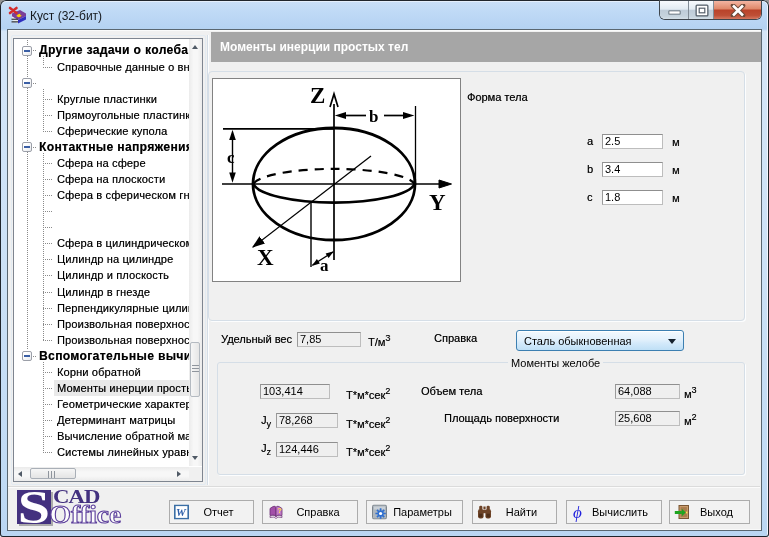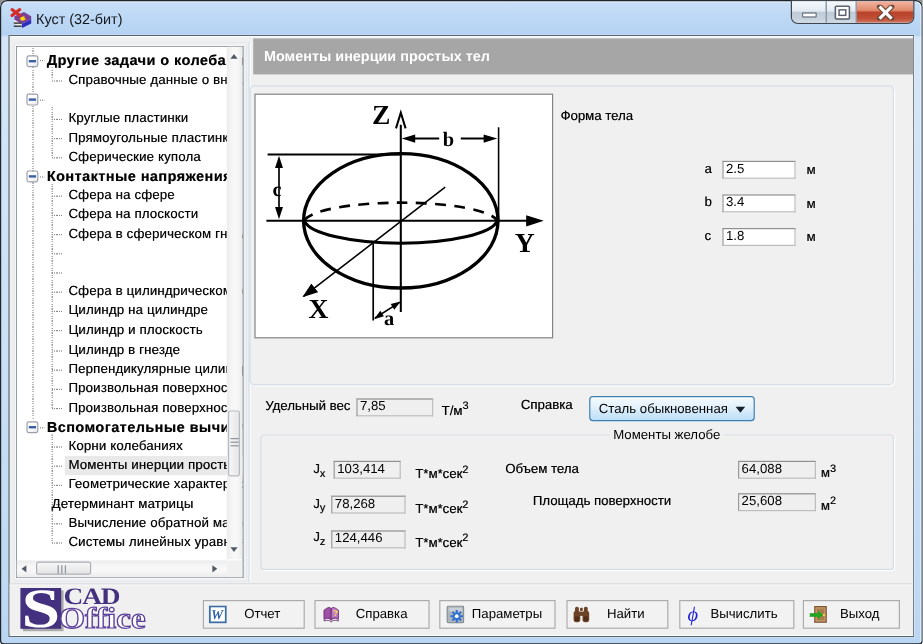--- a/index.html
+++ b/index.html
@@ -149,27 +149,27 @@
 <div class="hdot" style="left:43px;top:324px;width:10px"></div>
 <div class="trow" style="left:57px;top:316px">Произвольная поверхность</div>
 <div class="hdot" style="left:43px;top:340px;width:10px"></div>
 <div class="trow" style="left:57px;top:332px">Произвольная поверхность</div>
 <div class="exp" style="left:22px;top:351px">
         <div class="minus"></div>
       </div>
 <div class="hdot" style="left:33px;top:356px;width:4px"></div>
 <div class="trow root" style="left:39px;top:348px">Вспомогательные вычисления</div>
 <div class="hdot" style="left:43px;top:372px;width:10px"></div>
-<div class="trow" style="left:57px;top:364px">Корни колебаниях</div>
+<div class="trow" style="left:57px;top:364px">Корни обратной</div>
 <div class="hdot" style="left:43px;top:388px;width:10px"></div>
 <div class="trow sel" style="left:57px;top:380px">Моменты инерции простых тел</div>
 <div class="hdot" style="left:43px;top:404px;width:10px"></div>
 <div class="trow" style="left:57px;top:396px">Геометрические характеристики</div>
 <div class="hdot" style="left:43px;top:420px;width:10px"></div>
-<div class="trow" style="left:43px;top:412px">Детерминант матрицы</div>
+<div class="trow" style="left:57px;top:412px">Детерминант матрицы</div>
 <div class="hdot" style="left:43px;top:436px;width:10px"></div>
 <div class="trow" style="left:57px;top:428px">Вычисление обратной матрицы</div>
 <div class="hdot" style="left:43px;top:452px;width:10px"></div>
 <div class="trow" style="left:57px;top:444px">Системы линейных уравнений</div>
   </div>
   <div class="sbtrack" id="vscroll">
     <div class="sarrow" style="left:3px;top:6px;border-left:3.5px solid transparent;border-right:3.5px solid transparent;border-bottom:4px solid #505A66"></div>
     <div class="vthumb" style="top:303px;height:55px"></div>
     <div class="grip-h" style="left:3px;top:326px;width:7px"></div>
     <div class="grip-h" style="left:3px;top:329px;width:7px"></div>
@@ -233,28 +233,28 @@
   <div class="lbl" style="left:587px;top:163px">b</div>
   <div class="edit" style="left:602px;top:162px;width:61px;height:15px">3.4</div>
   <div class="lbl" style="left:672px;top:164px">м</div>
   <div class="lbl" style="left:587px;top:191px">c</div>
   <div class="edit" style="left:602px;top:190px;width:61px;height:15px">1.8</div>
   <div class="lbl" style="left:672px;top:192px">м</div>
   <div class="lbl" style="left:221px;top:333px">Удельный вес</div>
   <div class="edit ro" style="left:297px;top:332px;width:64px;height:15px">7,85</div>
   <div class="lbl" style="left:368px;top:332px">Т/м<sup>3</sup></div>
   <div class="lbl" style="left:434px;top:332px">Справка</div>
-  <div class="combo" style="left:491px;top:330px;width:138px;height:21px;background:linear-gradient(180deg,#F3F9FE 0%,#E3F1FC 45%,#D3E9FA 65%,#BFDFF6 100%)">
+  <div class="combo" style="left:516px;top:330px;width:168px;height:21px;background:linear-gradient(180deg,#F3F9FE 0%,#E3F1FC 45%,#D3E9FA 65%,#BFDFF6 100%)">
       <span class="ctext">Сталь обыкновенная</span>
       <span class="carrow"></span>
     </div>
   <div class="gbox" style="left:217px;top:362px;width:528px;height:113px"></div>
   <div class="gtitle" style="left:508px;top:357px">Моменты желобе</div>
   <div class="lbl" style="left:261px;top:385px">J<sub>x</sub></div>
-  <div class="edit ro" style="left:278px;top:384px;width:56px;height:15px">103,414</div>
+  <div class="edit ro" style="left:260px;top:384px;width:70px;height:15px">103,414</div>
   <div class="lbl" style="left:346px;top:385px">Т*м*сек<sup>2</sup></div>
   <div class="lbl" style="left:261px;top:414px">J<sub>y</sub></div>
   <div class="edit ro" style="left:276px;top:413px;width:62px;height:15px">78,268</div>
   <div class="lbl" style="left:346px;top:414px">Т*м*сек<sup>2</sup></div>
   <div class="lbl" style="left:261px;top:442px">J<sub>z</sub></div>
   <div class="edit ro" style="left:276px;top:442px;width:62px;height:15px">124,446</div>
   <div class="lbl" style="left:346px;top:442px">Т*м*сек<sup>2</sup></div>
   <div class="lbl" style="left:421px;top:385px">Объем тела</div>
   <div class="edit ro" style="left:615px;top:384px;width:65px;height:15px">64,088</div>
   <div class="lbl" style="left:684px;top:384px">м<sup>3</sup></div>

